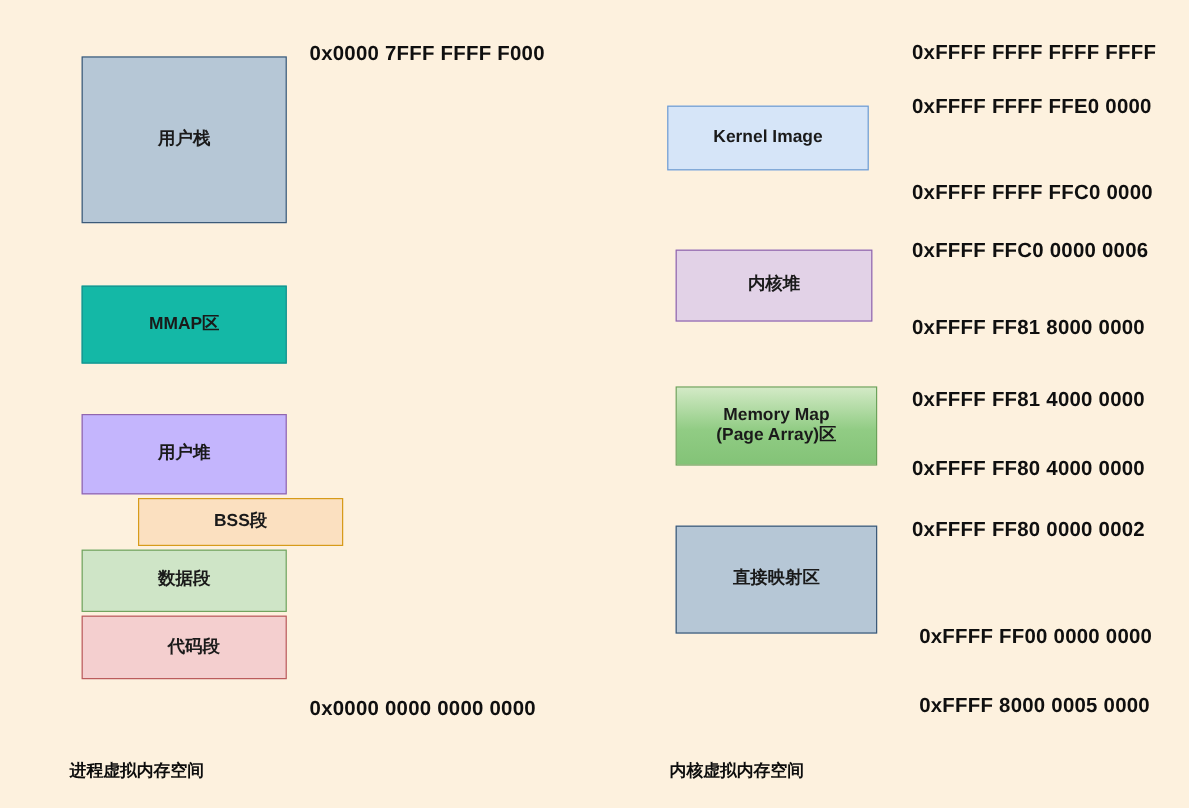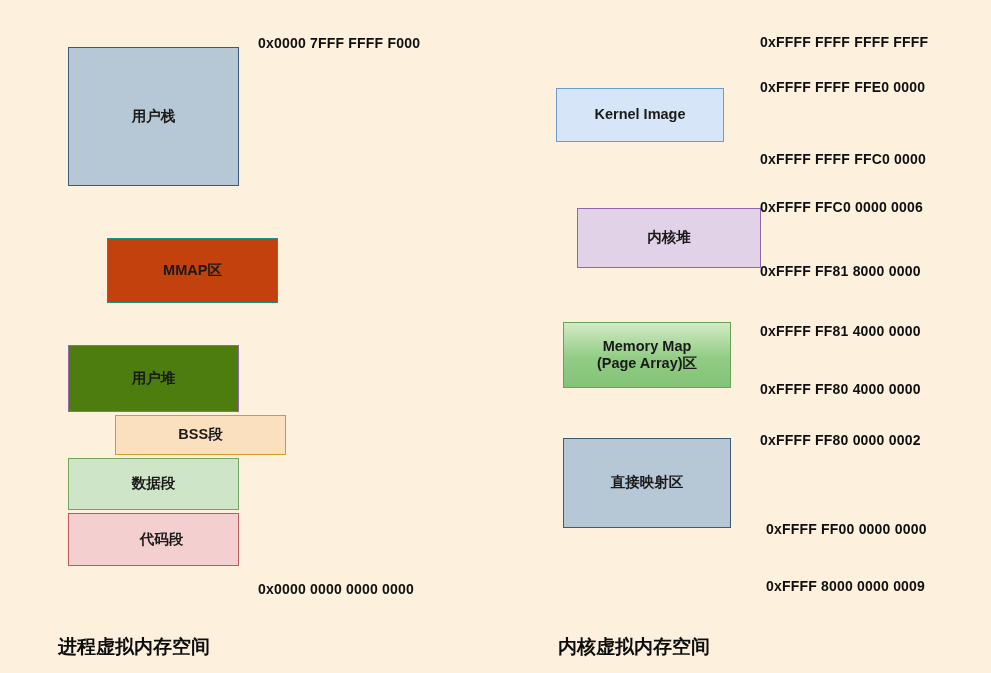--- a/index.html
+++ b/index.html
@@ -38,51 +38,51 @@
     font-weight: bold;
     font-size: 14.5px;
     line-height: 1.18;
     border: 1px solid transparent;
   }
 
   .block span { display: block; }
 
   
   .blk-stack    { background: #b6c7d6; border-color: #3c5a78; }
-  .blk-mmap     { background: #c2410c; border-color: #17918f; margin-left: 39px; }
-  .blk-heap     { background: #4d7c0f; border-color: #9166ad; }
+  .blk-mmap     { background: #14b8a6; border-color: #17918f; }
+  .blk-heap     { background: #c4b5fd; border-color: #9166ad; }
   .blk-bss      { background: #fbe0c0; border-color: #d79b1a; }
   .blk-data     { background: #cfe5c7; border-color: #73a45f; }
   .blk-text     { background: #f4cfcf; border-color: #bb5c5c; }
   .blk-kimage   { background: #d6e5f8; border-color: #6f9bd0; }
   .blk-kheap    { background: #e2d2e7; border-color: #9166ad; }
   .blk-memmap   {
     background: linear-gradient(to bottom, #d3eac6 0%, #91cc84 55%, #83c377 100%);
     border-color: #6aa25a;
   }
   .blk-direct   { background: #b6c7d6; border-color: #3c5a78; }
 
   
   .addr {
     position: absolute;
     white-space: nowrap;
     font-family: "Liberation Sans", "DejaVu Sans", sans-serif;
     font-weight: bold;
-    font-size: 14px;
+    font-size: 17px;
     color: #0f0f0f;
     letter-spacing: 0.2px;
   }
 
   
   .caption {
     position: absolute;
     white-space: nowrap;
     font-family: "Liberation Sans", "DejaVu Sans", sans-serif;
     font-weight: bold;
-    font-size: 19px;
+    font-size: 14px;
     color: #0d0d0d;
   }
   #caption-left  { left: 58px;  top: 634px; }
   #caption-right { left: 558px; top: 634px; }
 </style>
 </head>
 <body>
 
 <div id="stage">
 
@@ -110,39 +110,39 @@
   <div id="left-addresses">
       <div class="addr" style="left: 258px; top: 35px;">0x0000 7FFF FFFF F000</div>
       <div class="addr" style="left: 258px; top: 581px;">0x0000 0000 0000 0000</div>
     </div>
 
   <div id="right-column"></div>
   <div id="right-blocks">
       <div class="block blk-kimage" style="position: absolute; left: 556px; top: 88px; width: 168px; height: 54px;">
         <span>Kernel Image</span>
       </div>
-      <div class="block blk-kheap" style="position: absolute; left: 563px; top: 208px; width: 184px; height: 60px; margin-left: 14px;">
+      <div class="block blk-kheap" style="position: absolute; left: 563px; top: 208px; width: 164px; height: 60px;">
         <span>内核堆</span>
       </div>
       <div class="block blk-memmap" style="position: absolute; left: 563px; top: 322px; width: 168px; height: 66px;">
         <span>Memory Map<br>(Page Array)区</span>
       </div>
       <div class="block blk-direct" style="position: absolute; left: 563px; top: 438px; width: 168px; height: 90px;">
         <span>直接映射区</span>
       </div>
     </div>
   <div id="right-addresses">
       <div class="addr" style="left: 760px; top: 34px;">0xFFFF FFFF FFFF FFFF</div>
       <div class="addr" style="left: 760px; top: 79px;">0xFFFF FFFF FFE0 0000</div>
       <div class="addr" style="left: 760px; top: 151px;">0xFFFF FFFF FFC0 0000</div>
       <div class="addr" style="left: 760px; top: 199px;">0xFFFF FFC0 0000 0006</div>
       <div class="addr" style="left: 760px; top: 263px;">0xFFFF FF81 8000 0000</div>
       <div class="addr" style="left: 760px; top: 323px;">0xFFFF FF81 4000 0000</div>
       <div class="addr" style="left: 760px; top: 381px;">0xFFFF FF80 4000 0000</div>
       <div class="addr" style="left: 760px; top: 432px;">0xFFFF FF80 0000 0002</div>
       <div class="addr" style="left: 766px; top: 521px;">0xFFFF FF00 0000 0000</div>
-      <div class="addr" style="left: 766px; top: 578px;">0xFFFF 8000 0000 0009</div>
+      <div class="addr" style="left: 766px; top: 578px;">0xFFFF 8000 0005 0000</div>
     </div>
 
   <div class="caption" id="caption-left">进程虚拟内存空间</div>
   <div class="caption" id="caption-right">内核虚拟内存空间</div>
 
 </div>
 
 </body></html>

